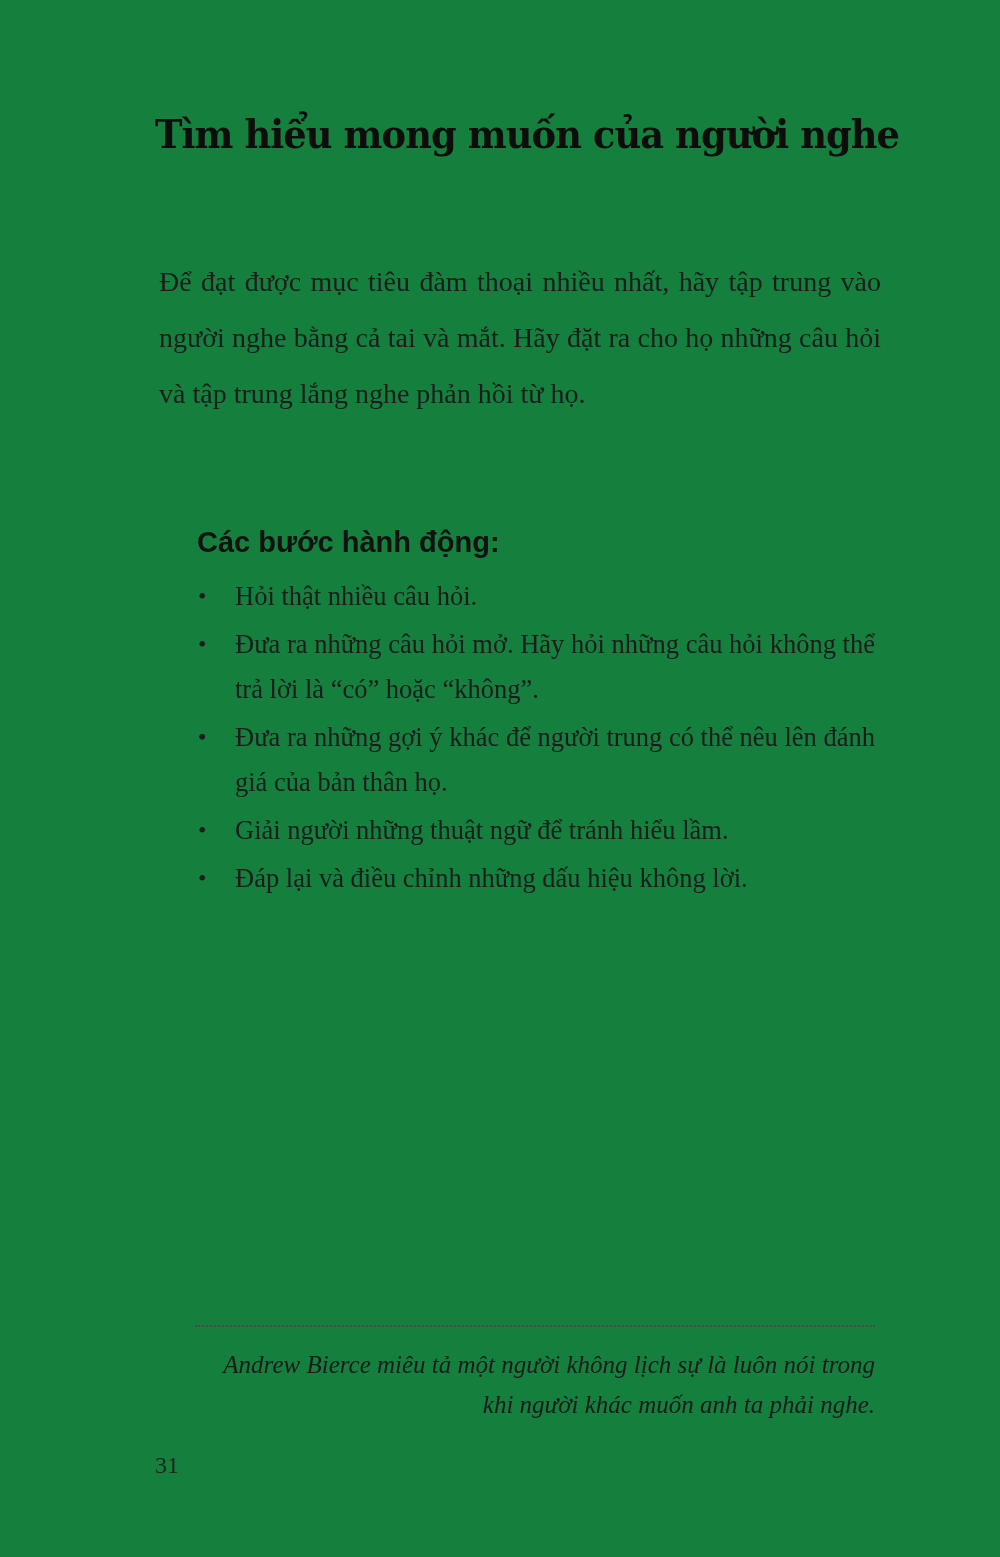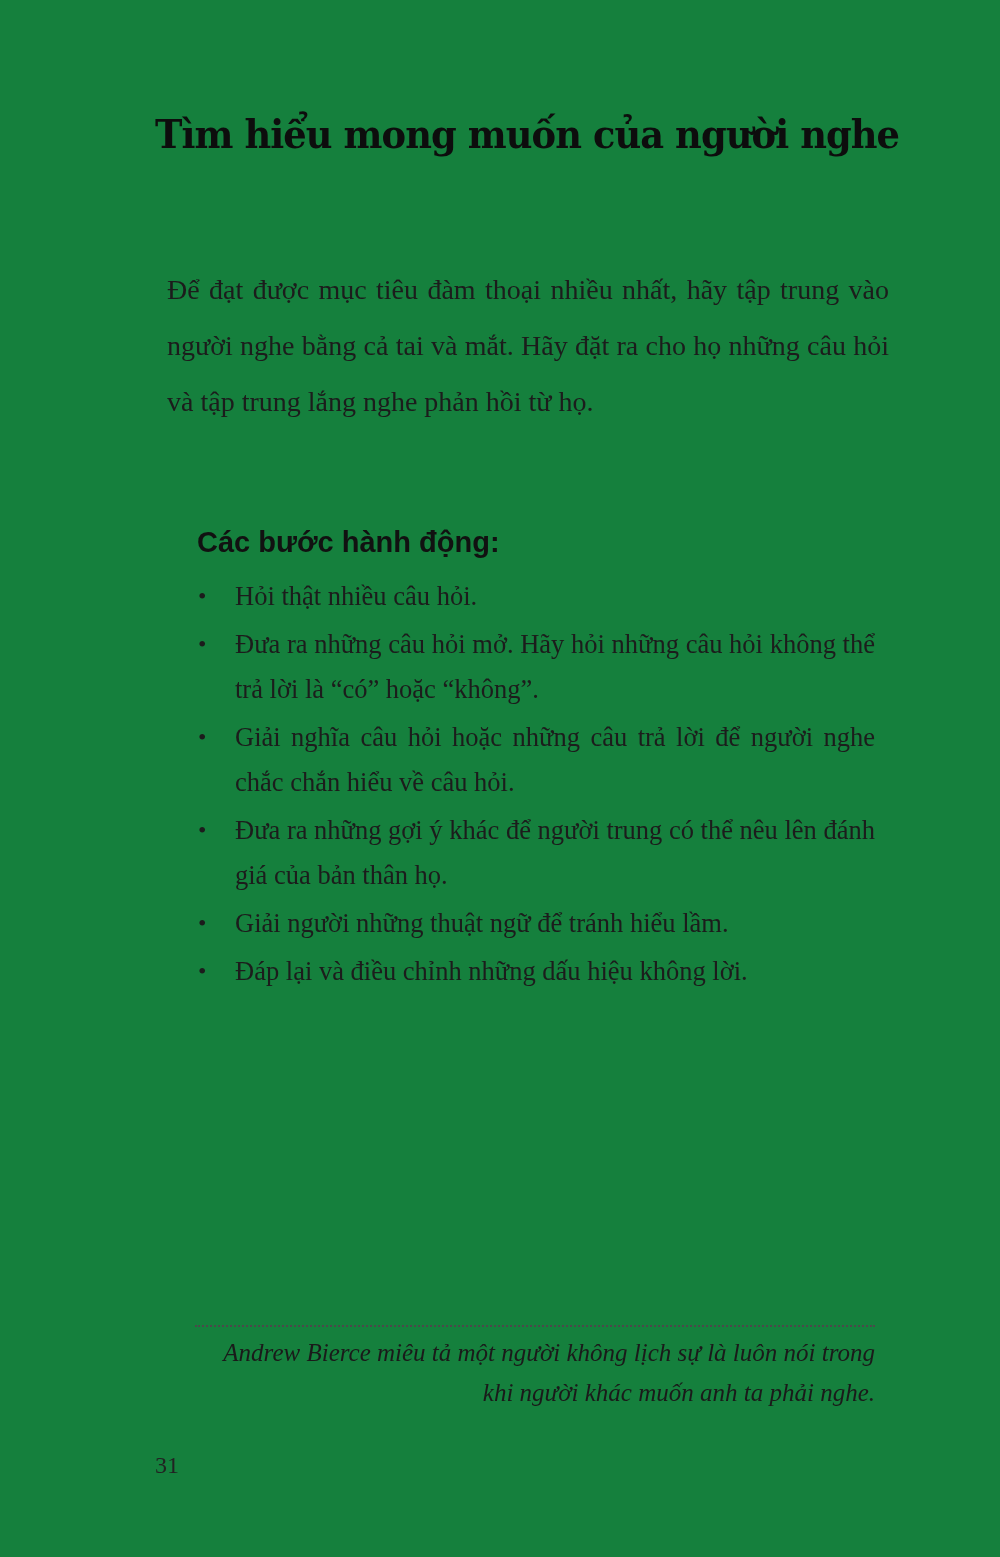--- a/index.html
+++ b/index.html
@@ -28,21 +28,21 @@
     color: #0d0d0d;
     transform: scaleX(0.92);
     transform-origin: left top;
     white-space: nowrap;
   }
   .intro {
     position: absolute;
     left: 155px;
     top: 250px;
     width: 722px;
-    margin: 12px;
+    margin: 4px;
     font-size: 28px;
     line-height: 56px;
     text-align: justify;
     color: #1c1c1c;
   }
   .section-heading {
     position: absolute;
     left: 197px;
     top: 526px;
     margin: 0;
@@ -80,21 +80,21 @@
     position: absolute;
     left: 195px;
     top: 1325px;
     width: 680px;
   }
   .dotted-divider {
     border-top: 2px dotted #4a4a4a;
     height: 0;
   }
   .quote {
-    margin: 6px 0 0 0;
+    margin: 18px 0 0 0;
     font-style: italic;
     font-size: 25px;
     line-height: 40px;
     text-align: right;
     color: #1a1a1a;
   }
   .page-number {
     position: absolute;
     left: 155px;
     top: 1452px;
@@ -118,21 +118,20 @@
     <li class="list-item">
       <span class="bullet">•</span>
       <span>Hỏi thật nhiều câu hỏi.</span>
     </li>
     <li class="list-item">
       <span class="bullet">•</span>
       <span>Đưa ra những câu hỏi mở. Hãy hỏi những câu hỏi không thể trả lời là “có” hoặc “không”.</span>
     </li>
     <li class="list-item">
       <span class="bullet">•</span>
-      <span>Giải nghĩa câu hỏi hoặc những câu trả lời để người nghe chắc chắn hiểu về câu hỏi.</span>
     </li>
     <li class="list-item">
       <span class="bullet">•</span>
       <span>Đưa ra những gợi ý khác để người trung có thể nêu lên đánh giá của bản thân họ.</span>
     </li>
     <li class="list-item">
       <span class="bullet">•</span>
       <span>Giải người những thuật ngữ để tránh hiểu lầm.</span>
     </li>
     <li class="list-item">

